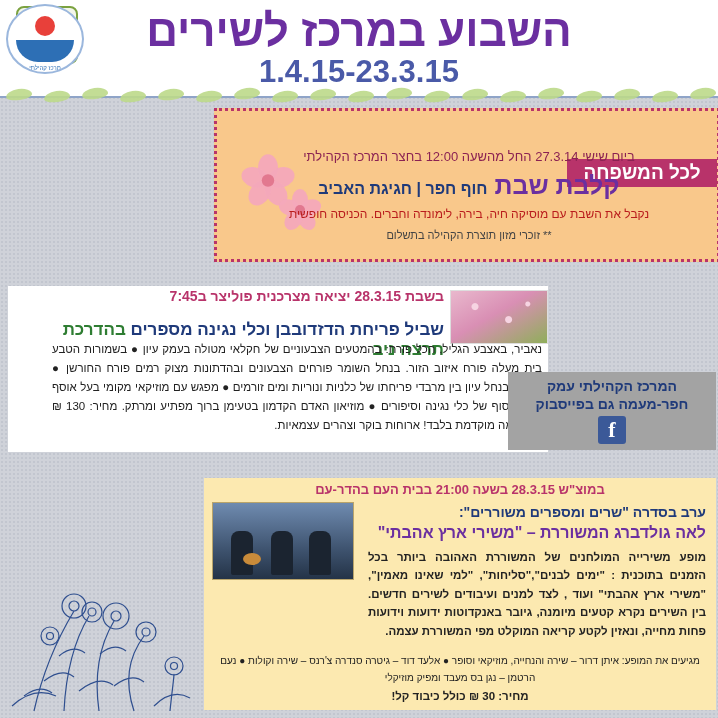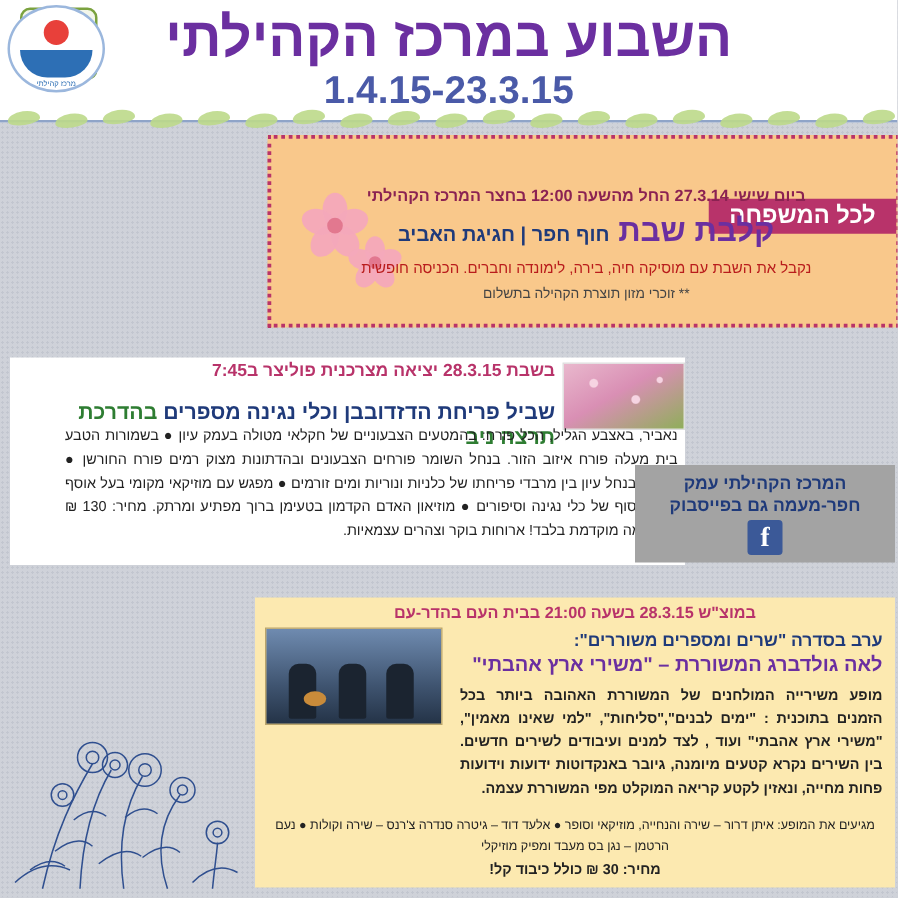--- a/index.html
+++ b/index.html
@@ -86,21 +86,21 @@
     background:#f9c88b;
     border:3px dotted #b8336a;
   }
   .sec1-ribbon{
     position:absolute;top:0;right:0;width:150px;height:28px;
     background:#b8336a;color:#ffffff;
     font-size:19px;font-weight:bold;text-align:center;line-height:28px;margin-top:48px;
   }
   .sec1-line1{
     position:absolute;top:38px;right:18px;width:460px;text-align:center;
-    font-size:13px;font-weight:bold;color:#8b2252;
+    font-size:13px;font-weight:normal;color:#8b2252;
   }
   .sec1-title{
     position:absolute;top:60px;right:18px;width:460px;text-align:center;
     font-size:25px;font-weight:bold;color:#6b2fa0;
   }
   .sec1-title .sub{font-size:16px;color:#1f3a7a;}
   .sec1-line3{
     position:absolute;top:96px;right:18px;width:460px;text-align:center;
     font-size:12px;color:#b91c1c;
   }
@@ -231,21 +231,21 @@
   <div class="header">
     <div class="logo-left">
       <div class="badge"></div>
       <div class="cap">עמק חפר</div>
     </div>
     <div class="logo-right">
       <div class="sun"></div>
       <div class="wave"></div>
       <div class="cap">מרכז קהילתי</div>
     </div>
-    <div class="header-title">השבוע במרכז הקהילתי</div>
+    <div class="header-title">השבוע במרכז לשירים</div>
     <div class="header-dates">1.4.15-23.3.15</div>
   </div>
 
   <div class="leafstrip">
     <i style="left:6px;top:1px;"></i>
       <i style="left:44px;top:3px;"></i>
       <i style="left:82px;top:0px;"></i>
     <i style="left:120px;top:3px;"></i>
       <i style="left:158px;top:1px;"></i>
       <i style="left:196px;top:3px;"></i>

